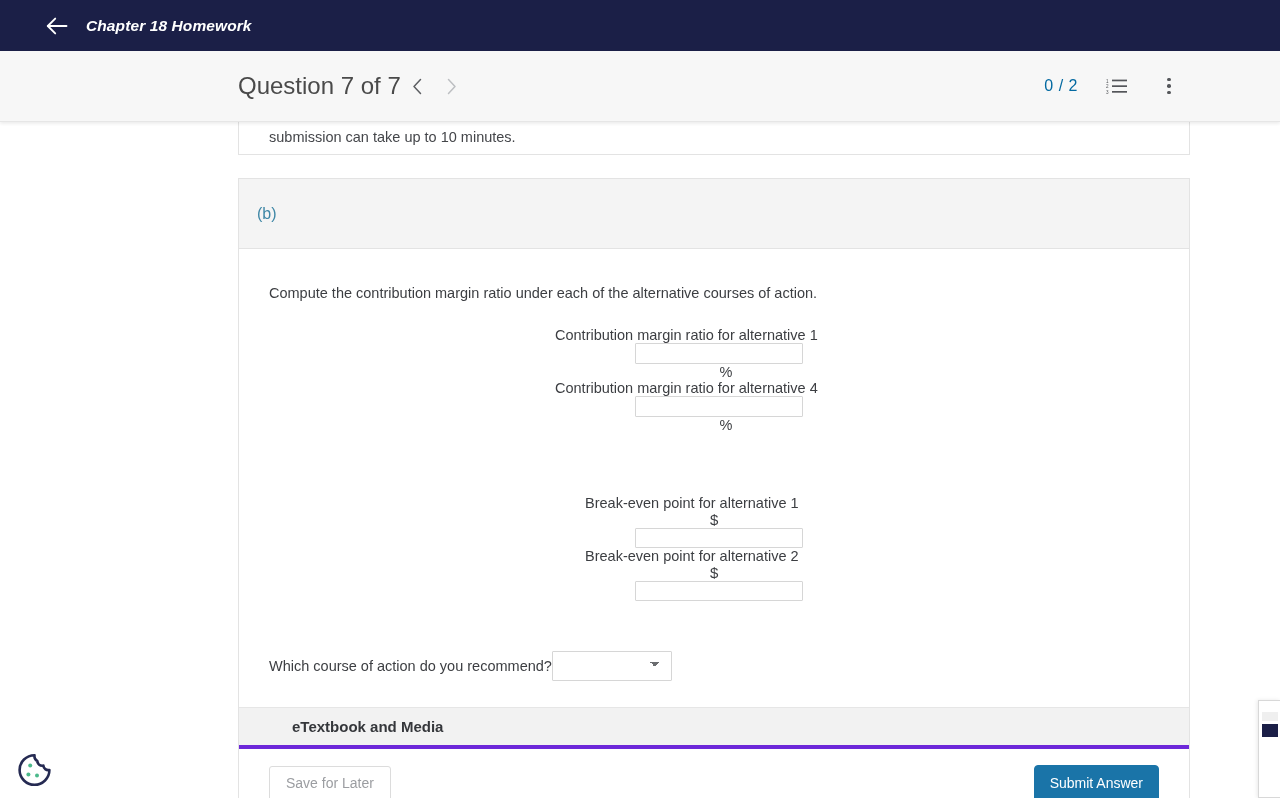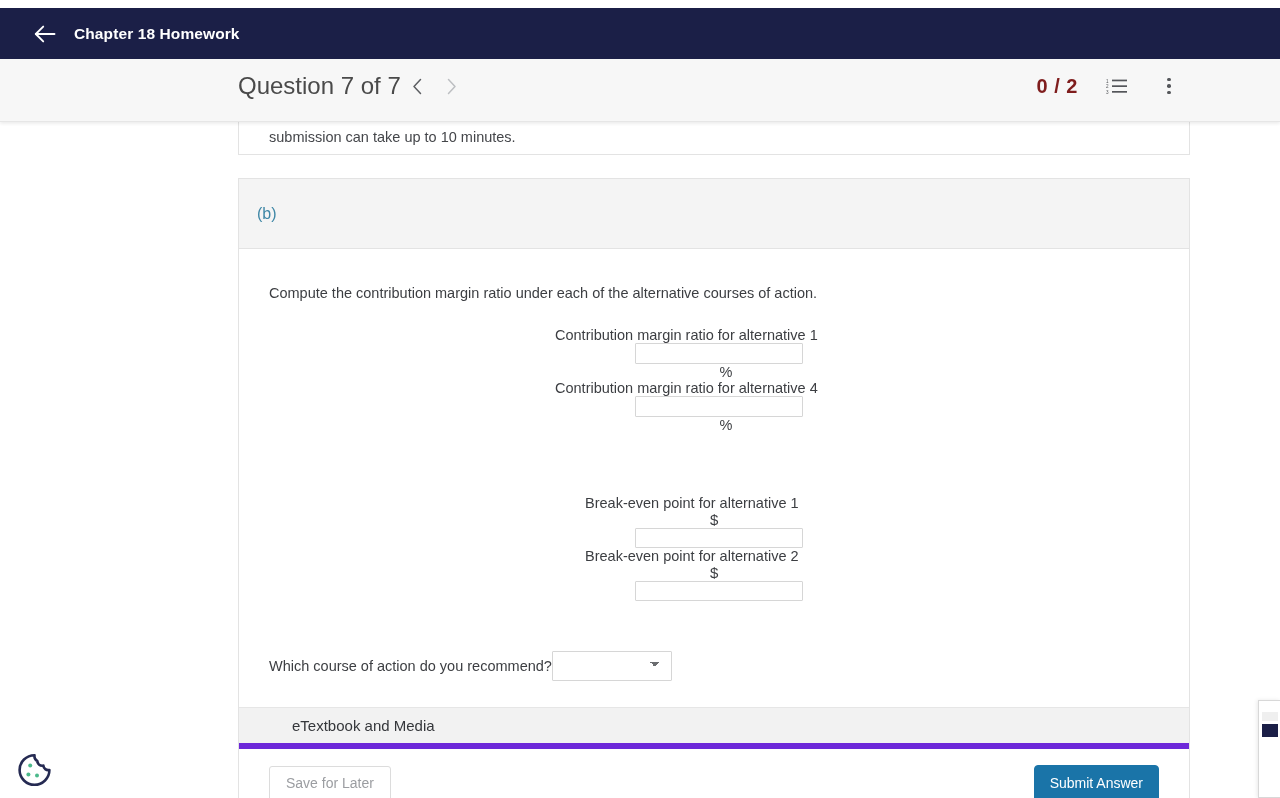--- a/index.html
+++ b/index.html
@@ -12,27 +12,28 @@
   body {
     font-family: "Liberation Sans", sans-serif;
     background: #ffffff;
     color: #2f3033;
     -webkit-font-smoothing: antialiased;
   }
 
   
   .app-header {
     position: absolute;
-    top: 8px; left: 0;
+    top: 0; left: 0;
     width: 1280px; height: 51px;
     background: #1b1f47;
     display: flex;
     align-items: center;
-    padding-left: 32px;
+    padding-left: 44px;
     z-index: 30;
+    font-style: italic;
   }
   .back-arrow {
     width: 26px; height: 26px;
     display: flex; align-items: center; justify-content: center;
     cursor: pointer;
     margin-right: 16px;
   }
   .back-arrow svg { display: block; }
   .app-title {
     color: #ffffff;
@@ -74,25 +75,24 @@
   }
   .nav-chevron:first-of-type { margin-left: 22px; }
   .q-toolbar-right {
     margin-left: auto;
     margin-right: 98px;
     display: flex;
     align-items: center;
     gap: 26px;
   }
   .score {
-    font-size: 20px;
-    color: #7f1d1d;
+    font-size: 16px;
+    color: #0369a1;
     white-space: nowrap;
     letter-spacing: .5px;
-    font-weight: bold;
   }
   .tb-icon {
     width: 26px; height: 26px;
     display: flex; align-items: center; justify-content: center;
     cursor: pointer;
   }
   .kebab { flex-direction: column; gap: 3px; }
   .kebab i {
     display: block;
     width: 3.5px; height: 3.5px;
@@ -237,25 +237,26 @@
     background-repeat: no-repeat;
     cursor: pointer;
   }
 
   
   .etext-bar {
     margin: 26px -30px 0 -30px;
     height: 42px;
     background: #f2f2f2;
     border-top: 1px solid #e6e6e6;
-    border-bottom: 6px solid #6d28d9;
+    border-bottom: 4px solid #6d28d9;
     display: flex;
     align-items: center;
     padding-left: 53px;
     cursor: pointer;
+    font-weight: bold;
   }
   .etext-label {
     font-size: 15px;
     color: #35373b;
   }
 
   
   .card-footer {
     margin: 0 -30px;
     padding: 16px 30px 20px 30px;

